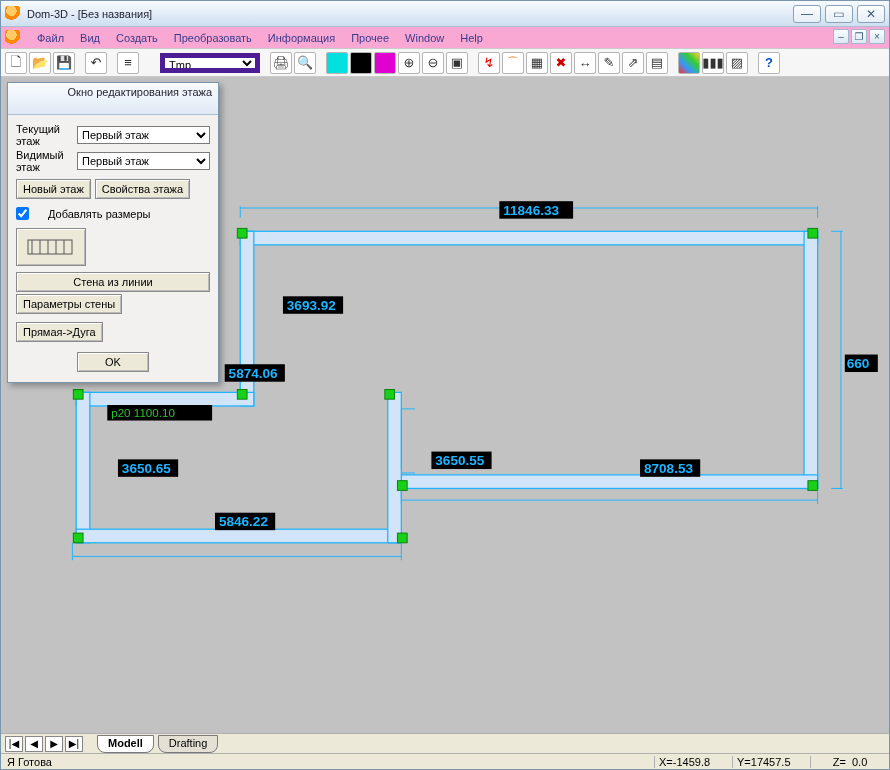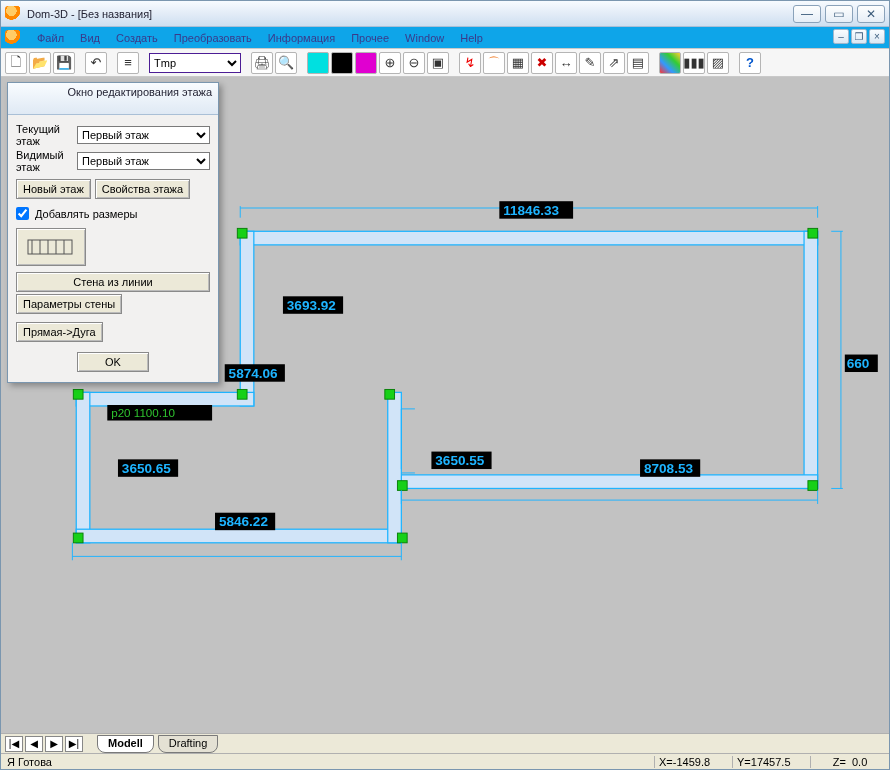--- a/index.html
+++ b/index.html
@@ -34,21 +34,21 @@
   .titlebar .title{ color:#223; }
   .winbtn-group{margin-left:auto;display:flex;gap:4px;}
   .winbtn{
     width:28px;height:18px;border:1px solid #8aa2ba;border-radius:3px;
     background:linear-gradient(#fdfefe,#e6eef7);
     display:flex;align-items:center;justify-content:center;
     color:#3a5a7a;font-family:Arial;font-size:12px;
   }
 
   .menubar{
-    height:22px;background:#0ea5e9;border-bottom:1px solid #c9c9c9;
+    height:22px;background:#f9a8d4;border-bottom:1px solid #c9c9c9;
     display:flex;align-items:center;padding:0 4px;gap:0;
     position:relative;
   }
   .menubar .appicon{
     width:16px;height:16px;margin-right:8px;
     background: radial-gradient(circle at 40% 30%, #fc6 0 35%, #f80 36% 60%, rgba(0,0,0,0) 61%);
     border-radius:3px;
   }
   .menuitem{padding:2px 8px;color:#3a3a8a;}
   .mdibtns{position:absolute;right:4px;top:2px;display:flex;gap:2px;}
@@ -60,21 +60,21 @@
   .toolbar{
     height:28px;background:#f6f6f6;border-bottom:1px solid #c9c9c9;
     display:flex;align-items:center;padding:0 4px;gap:2px;
   }
   .tb-btn{
     width:22px;height:22px;border:1px solid #b5b5b5;background:#fff;border-radius:2px;
     display:flex;align-items:center;justify-content:center;font-size:13px;color:#333;
   }
   .tb-sep{width:6px;}
   .tb-select{
-    height:20px;border:1px solid #4c1d95;font-size:11px;width:92px;background:#fff;
+    height:20px;border:5px solid #4c1d95;font-size:11px;width:100px;background:#fff;margin-left:11px;
   }
   .clr-cy{background:#00e0e0;} .clr-bk{background:#000;}
   .clr-mg{background:#e000d0;}
 
   
   .client{
     flex:1;display:flex;flex-direction:column;background:#c2c2c2;position:relative;overflow:hidden;
   }
   .canvas{
     position:absolute;left:0;right:0;top:0;bottom:36px;background:#c2c2c2;
@@ -100,21 +100,21 @@
     padding:3px 6px;color:#223;font-size:11px;text-align:right;
   }
   .dlg-body{padding:6px 8px 10px;}
   .dlg-row{display:flex;align-items:center;margin:2px 0;gap:6px;}
   .dlg-row label{width:55px;color:#000;}
   .dd{flex:1;height:18px;border:1px solid #7a7a7a;background:#fff;font-size:11px;}
   .btn{
     border:1px solid #8a8a8a;background:#ece9d8;padding:3px 6px;font-size:11px;
     box-shadow:1px 1px 0 #fff inset,-1px -1px 0 #bbb inset;
   }
-  .check{display:flex;align-items:center;gap:6px;margin:8px 0;}
+  .check{display:flex;align-items:center;gap:19px;margin:8px 0;}
   .wall-icon-btn{
     width:70px;height:38px;border:1px solid #8a8a8a;background:#ece9d8;
     display:flex;align-items:center;justify-content:center;
     box-shadow:1px 1px 0 #fff inset,-1px -1px 0 #bbb inset;
   }
   .ok-btn{width:72px;margin:10px auto 0;display:block;}
 
   
   .tabbar{
     position:absolute;left:0;right:0;bottom:16px;height:20px;background:#ece9d8;border-top:1px solid #b0b0b0;

